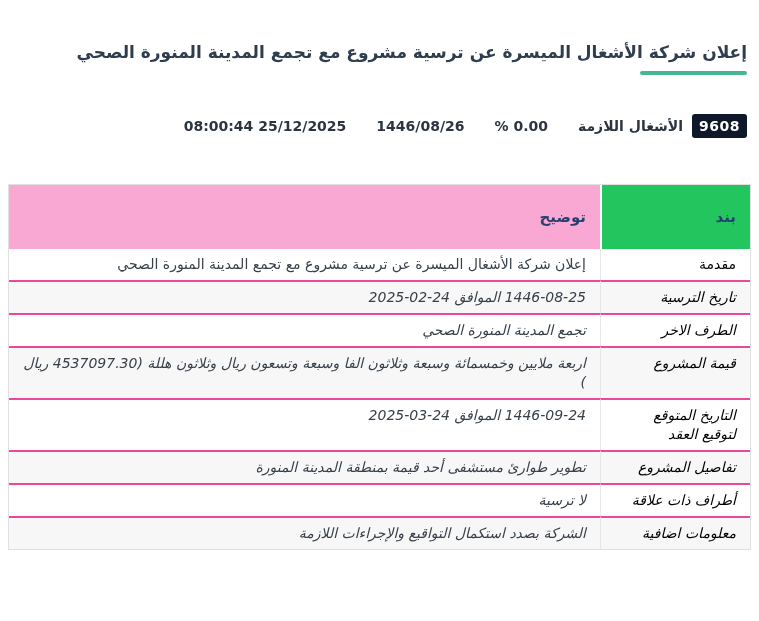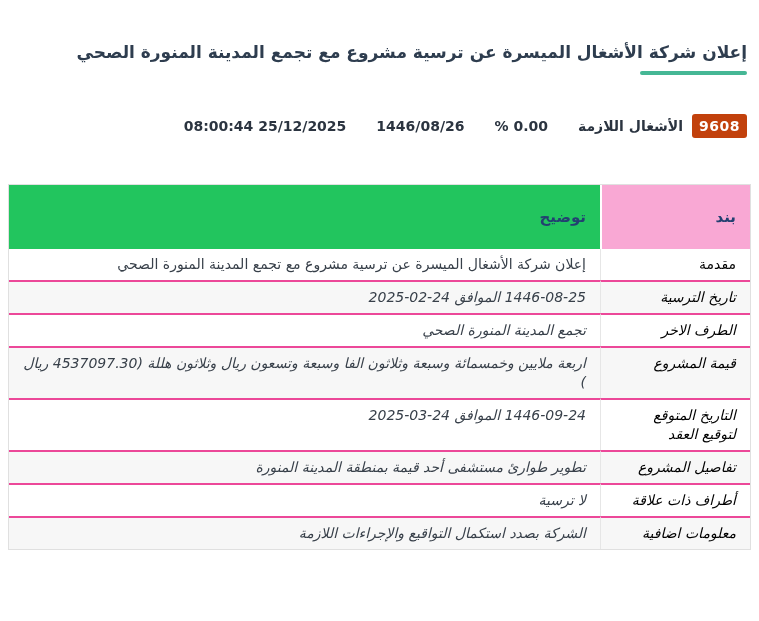--- a/index.html
+++ b/index.html
@@ -93,38 +93,38 @@
 </head>
 <body>
 
 <div class="page">
 
   <h1 class="title">إعلان شركة الأشغال الميسرة عن ترسية مشروع مع تجمع المدينة المنورة الصحي</h1>
   <div class="title-underline" style="background: rgb(69, 183, 149);"></div>
 
   <div class="meta">
     <div class="meta-company-group">
-      <span class="symbol-badge" style="background: #c2410c;">9608</span>
+      <span class="symbol-badge" style="background: #0f172a;">9608</span>
       <span>الأشغال اللازمة</span>
     </div>
     <span>0.00 %</span>
     <span>1446/08/26</span>
     <span>25/12/2025 08:00:44</span>
   </div>
 
   <div class="table-wrap">
     <table>
       <colgroup>
           <col class="col-label">
           <col>
         </colgroup>
       <thead>
         <tr>
-          <th style="background: #f9a8d4;">بند</th>
-          <th style="background: #22c55e;">توضيح</th>
+          <th style="background: #22c55e;">بند</th>
+          <th style="background: #f9a8d4;">توضيح</th>
         </tr>
       </thead>
       <tbody>
         <tr class="body-row">
           <td class="label-cell">مقدمة</td>
           <td class="value-cell">إعلان شركة الأشغال الميسرة عن ترسية مشروع مع تجمع المدينة المنورة الصحي</td>
         </tr>
         <tr class="body-row">
           <td class="label-cell">تاريخ الترسية</td>
           <td class="value-cell">1446-08-25 الموافق 24-02-2025</td>

